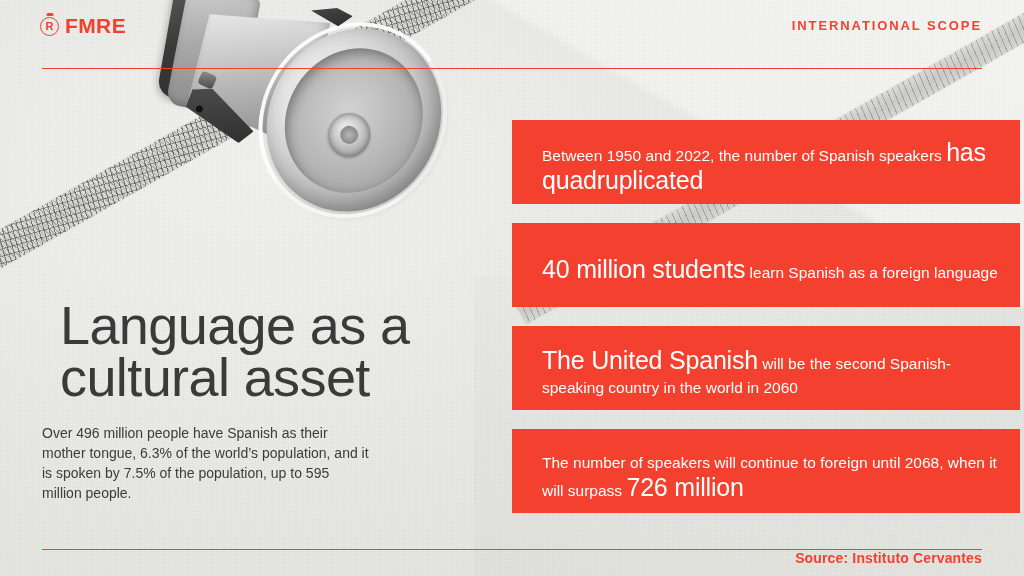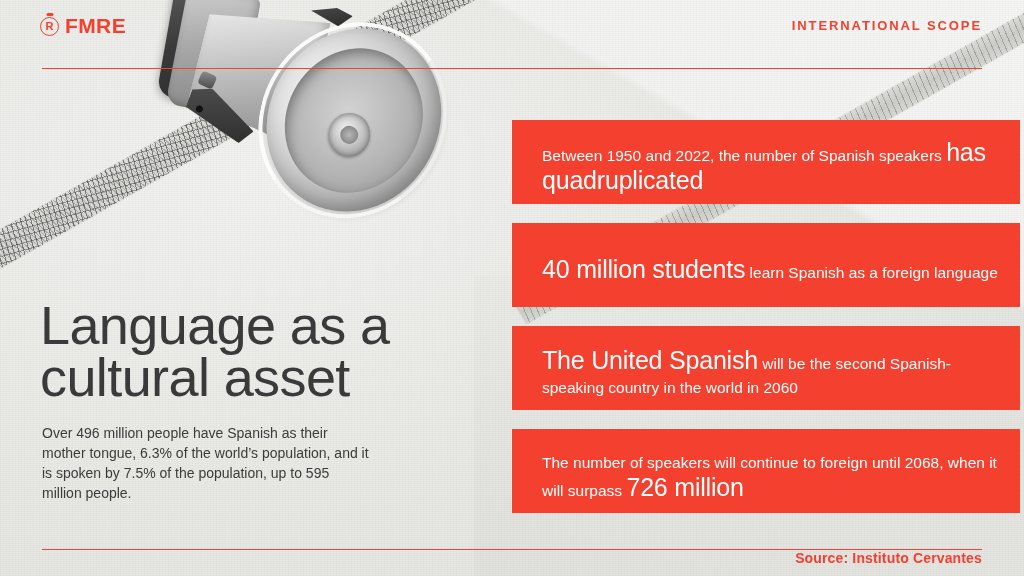--- a/index.html
+++ b/index.html
@@ -208,21 +208,21 @@
   }
   .kicker {
     position:absolute; right:42px; top:18px;
     font-size:13px; font-weight:bold; color:#f4402e;
     letter-spacing:1.9px;
     z-index:7;
   }
 
   
   .headline {
-    position:absolute; left:40px; top:299px;
+    position:absolute; left:60px; top:299px;
     width:430px;
     font-size:54px;
     font-weight:300;
     line-height:.97;
     letter-spacing:-.6px;
     color:#3a3a3a;
     z-index:5;
   }
   .blurb {
     position:absolute; left:42px; top:424px;

